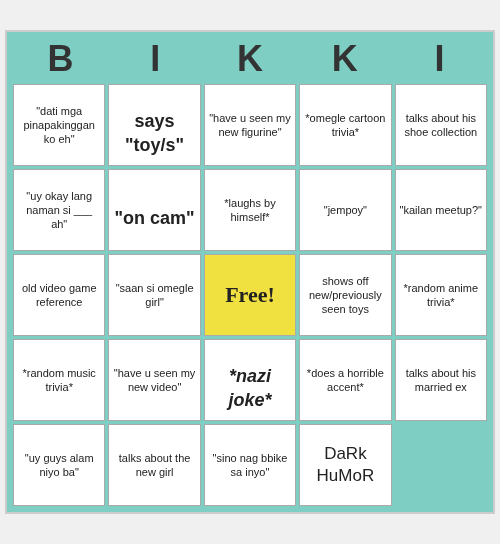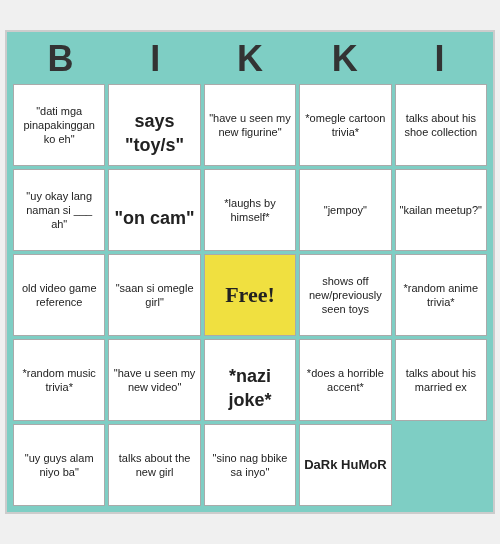--- a/index.html
+++ b/index.html
@@ -56,22 +56,22 @@
       font-size: 22px;
       font-weight: bold;
       font-family: Liberation Serif, serif;
     }
     .cell .big-text {
       font-size: 18px;
       font-weight: bold;
       margin-top: 17px;
     }
     .cell .medium-text {
-      font-size: 13px;
-      font-weight: bold;
+      font-size: 17px;
+      font-weight: normal;
     }
   </style>
 </head>
 <body>
 
 <div class="bingo-container">
   <div class="bingo-title">
   <span>B</span>
       <span>I</span>
       <span>K</span>
@@ -95,21 +95,21 @@
       <div class="cell">"jempoy"</div>
       <div class="cell">"kailan meetup?"</div>
       <div class="cell">old video game reference</div>
       <div class="cell">"saan si omegle girl"</div>
       <div class="cell free">Free!</div>
       <div class="cell">shows off new/previously seen toys</div>
       <div class="cell">*random anime trivia*</div>
       <div class="cell">*random music trivia*</div>
       <div class="cell">"have u seen my new video"</div>
       <div class="cell">
-        <span class="big-text" style="white-space: pre-line;">*nazi joke*</span>
+        <span class="big-text" style="white-space: pre-line; font-style: italic;">*nazi joke*</span>
       </div>
       <div class="cell">*does a horrible accent*</div>
       <div class="cell">talks about his married ex</div>
       <div class="cell">"uy guys alam niyo ba"</div>
       <div class="cell">talks about the new girl</div>
       <div class="cell">"sino nag bbike sa inyo"</div>
       <div class="cell">
         <span class="medium-text">DaRk HuMoR</span>
       </div>
     </div>

